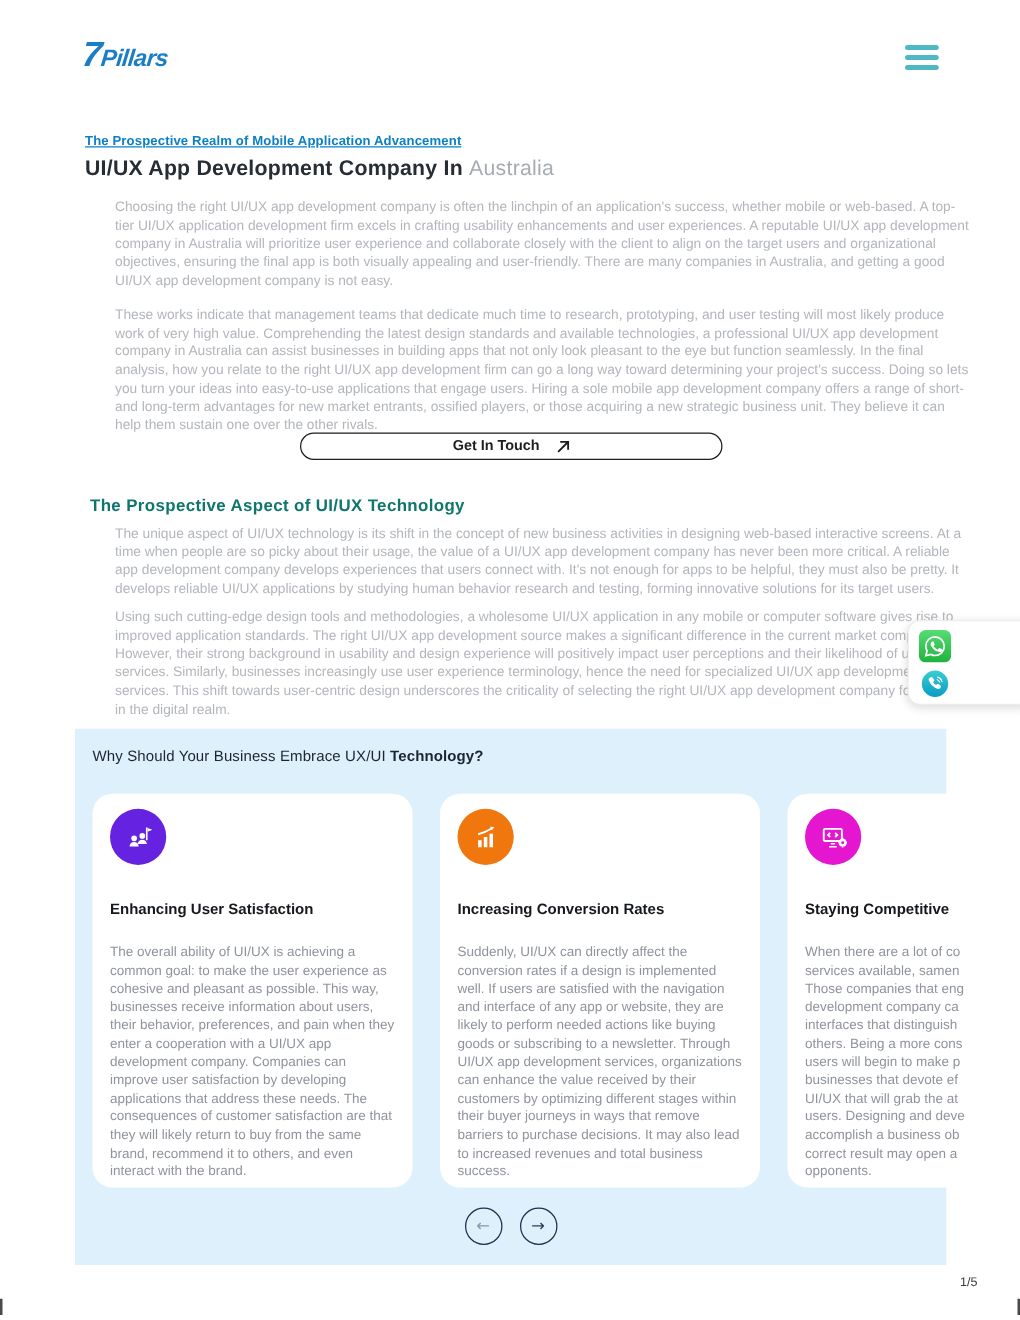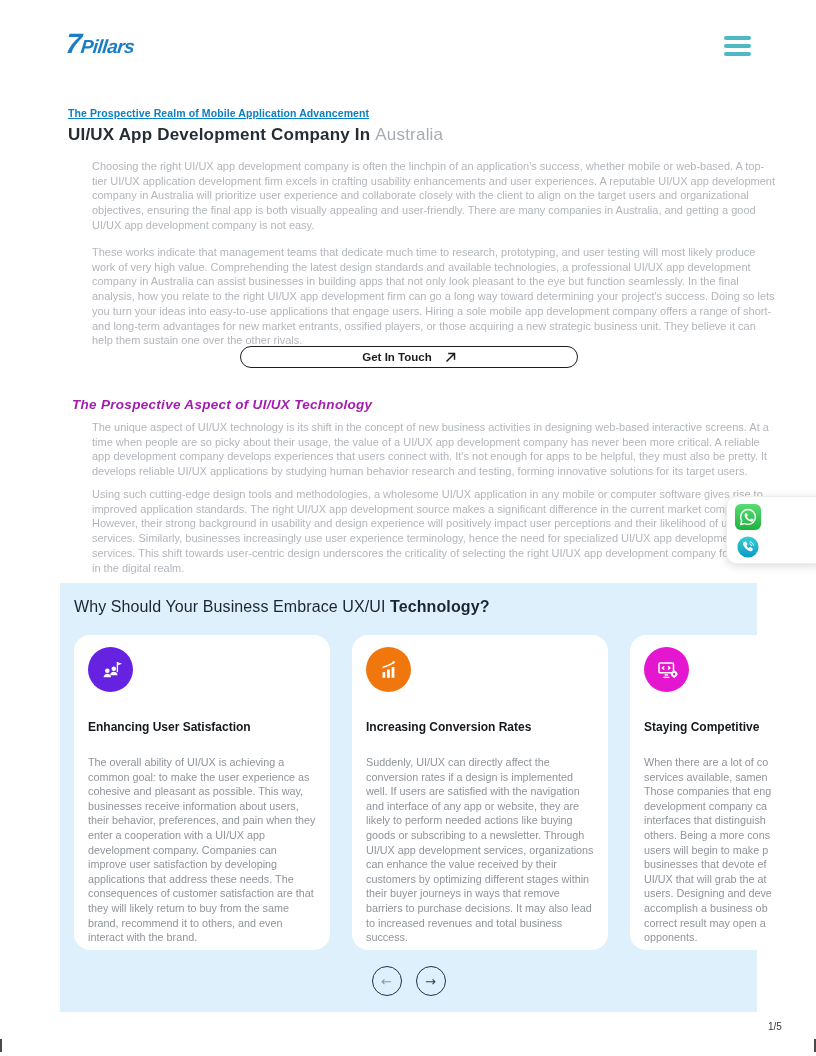--- a/index.html
+++ b/index.html
@@ -29,34 +29,34 @@
   #p1 { top:159px; }
   #p2 { top:245px; }
 
   .cta { position:absolute; left:240px; top:346px; width:338px; height:22px;
          border:1.4px solid #1d1d1d; border-radius:14px; background:#fff;
          display:flex; align-items:center; justify-content:center; gap:13px;
          font-family:"Liberation Sans",sans-serif; font-size:11.5px; font-weight:700;
          color:#1d1d1d; cursor:pointer; }
 
   .aspect-h { position:absolute; left:72px; top:397px; font-size:13.5px; font-weight:700;
-              font-style:italic; color:#a21caf; letter-spacing:0.3px; }
+              color:#0f766e; letter-spacing:0.3px; }
   #p3 { top:420px; }
   #p4 { top:487px; }
 
   
   .chat-widget { position:absolute; left:726px; top:496px; width:102px; height:68px;
                  background:#fff; border:1px solid #ececec; border-radius:10px;
                  box-shadow:0 2px 8px rgba(0,0,0,.14); z-index:5; padding:7px 0 0 8px; }
   .chat-icon { width:26px; height:26px; display:block; cursor:pointer; margin-bottom:4px; }
 
   
   .benefits { position:absolute; left:60px; top:583px; width:697px; height:429px;
               background:#def0fc; }
-  .benefits-h { position:absolute; left:14px; top:15px; font-size:16px; font-weight:500;
+  .benefits-h { position:absolute; left:14px; top:15px; font-size:12px; font-weight:500;
                 color:#1c2530; letter-spacing:0.1px; }
   .benefits-h b { font-weight:800; }
   .cards { position:absolute; left:14px; top:52px; display:flex; gap:22px; }
   .card { width:256px; height:315px; background:#fff; border-radius:16px;
           padding:12px 14px; flex:none; }
   .card-icon { width:45px; height:45px; border-radius:50%; display:flex;
                align-items:center; justify-content:center; }
   .card-title { margin-top:28px; font-size:12px; font-weight:700; color:#15181c; }
   .card-body { margin-top:21px; font-size:10.8px; line-height:14.6px; color:#8f949b; }
   .card-body.lines div { white-space:nowrap; }

